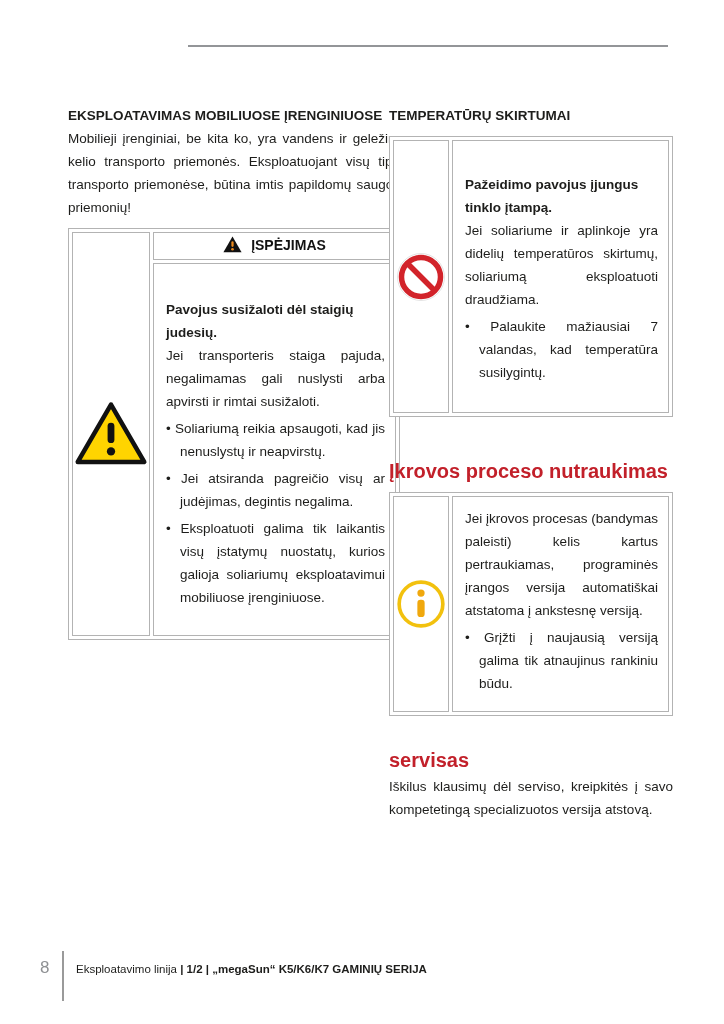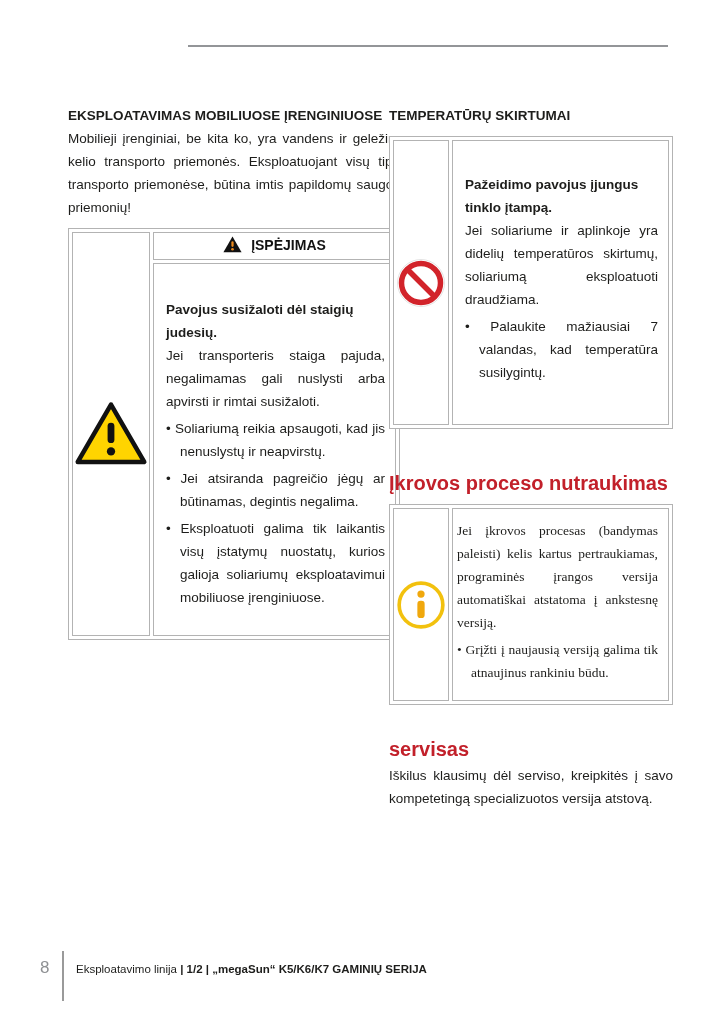--- a/index.html
+++ b/index.html
@@ -31,22 +31,22 @@
   
   table.box { width:100%; border:1px solid #b3b3b3; border-collapse:separate;
               border-spacing:3px; background:#ffffff; margin-top:9px; }
   table.box td { border:1px solid #b3b3b3; background:#ffffff; }
   td.icon-col { width:56px; text-align:center; vertical-align:middle; }
   td.head-cell { background:#ec8a1d; height:28px; text-align:center; vertical-align:middle;
                  font-size:14px; font-weight:bold; color:#111111; }
   td.head-cell .head-inner { display:inline-flex; align-items:center; gap:9px;text-align:center; }
   td.content { vertical-align:top; }
   td.content.pad-big   { padding:34px 10px 26px 12px; }
-  td.content.pad-mid   { padding:32px 10px 40px 12px; }
-  td.content.pad-small { padding:10px 10px 16px 4px;font-family:Liberation Serif, serif; }
+  td.content.pad-mid   { padding:32px 10px 28px 12px; }
+  td.content.pad-small { padding:10px 10px 16px 12px; }
 
   .red-heading { font-size:20px; line-height:24px; font-weight:bold; color:#c2202a; }
   .red-heading.mt-charge { margin-top:42px; margin-bottom:3px; }
   .red-heading.mt-service { margin-top:32px; margin-bottom:3px; }
 
   
   .footer-num  { position:absolute; left:40px; top:958px; font-size:17px; color:#8e9093; }
   .footer-rule { position:absolute; left:62px; top:951px; width:2px; height:50px; background:#9a9a9a; }
   .footer-text { position:absolute; left:76px; top:963px; font-size:11.5px; color:#1d1d1b; }
   .footer-text b { font-weight:bold;text-align:center; }
@@ -84,21 +84,21 @@
               </svg>
               <span>ĮSPĖJIMAS</span>
             </span>
           </td>
         </tr>
         <tr>
           <td class="content pad-big">
             <p class="b-title">Pavojus susižaloti dėl staigių jude­sių.</p>
             <p class="body">Jei transporteris staiga pajuda, negalima­mas gali nuslysti arba apvirsti ir rimtai susižaloti.</p>
             <p class="body bullet">Soliariumą reikia apsaugoti, kad jis nenuslystų ir neapvirstų.</p>
-            <p class="body bullet">Jei atsiranda pagreičio jėgų ar būtina­mas, degintis negalima.</p>
+            <p class="body bullet">Jei atsiranda pagreičio visų ar judėji­mas, degintis negalima.</p>
             <p class="body bullet">Eksploatuoti galima tik laikantis visų įstatymų nuostatų, kurios galioja soliariumų eksploatavimui mobiliuose įrenginiuose.</p>
           </td>
         </tr>
       </tbody>
     </table>
   </section>
 
   <section class="col col-right">
     <h3 class="section-title">TEMPERATŪRŲ SKIRTUMAI</h3>
 

